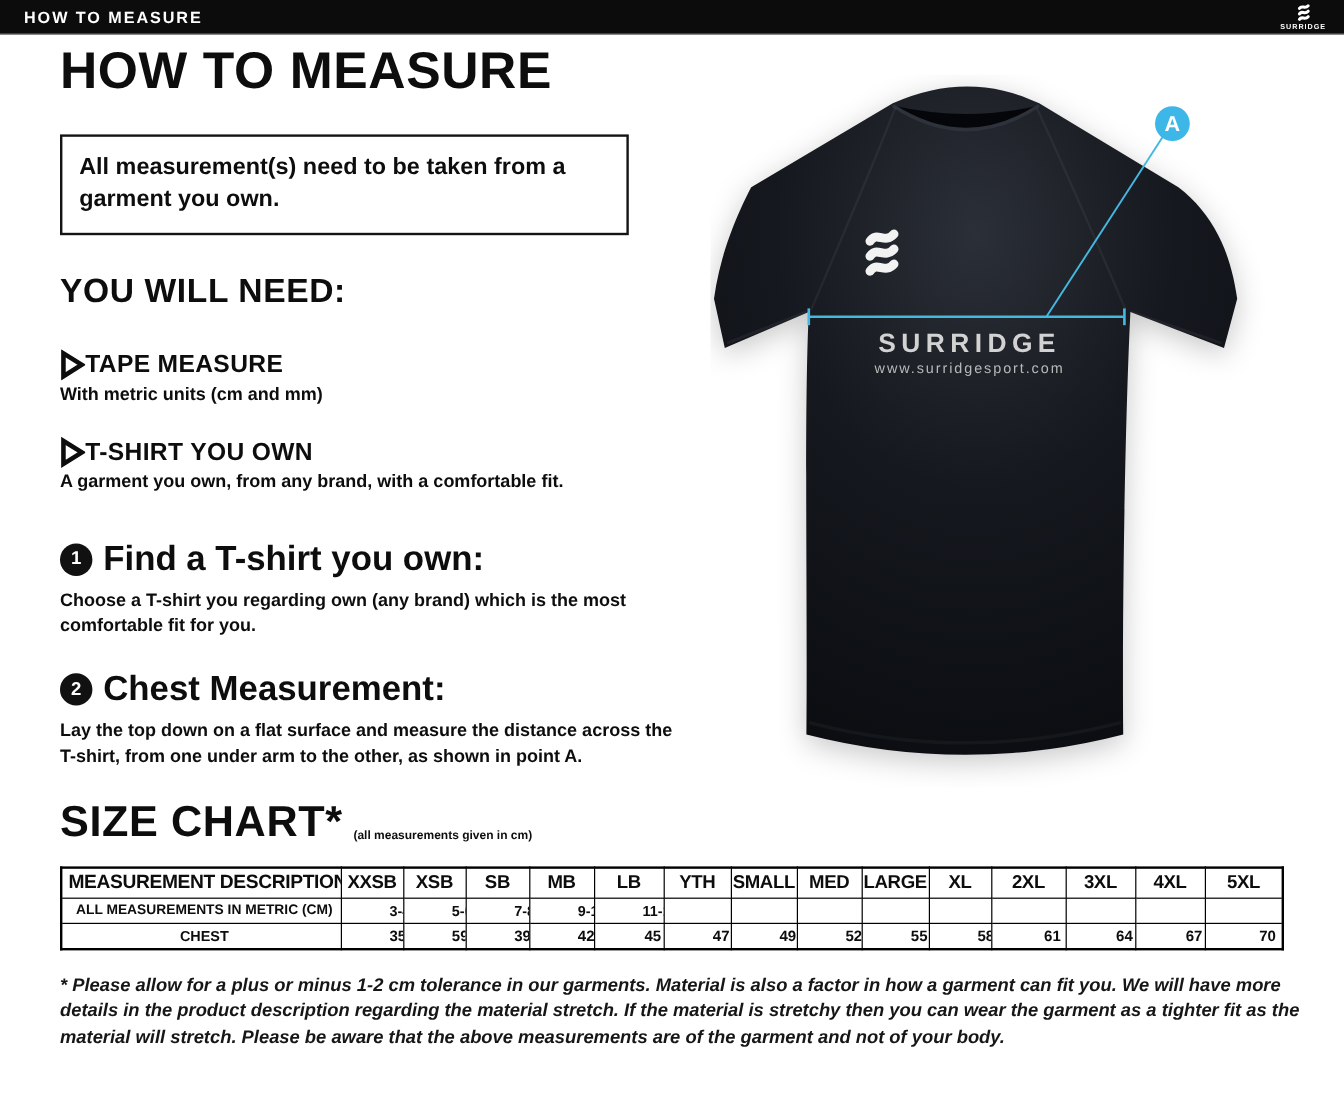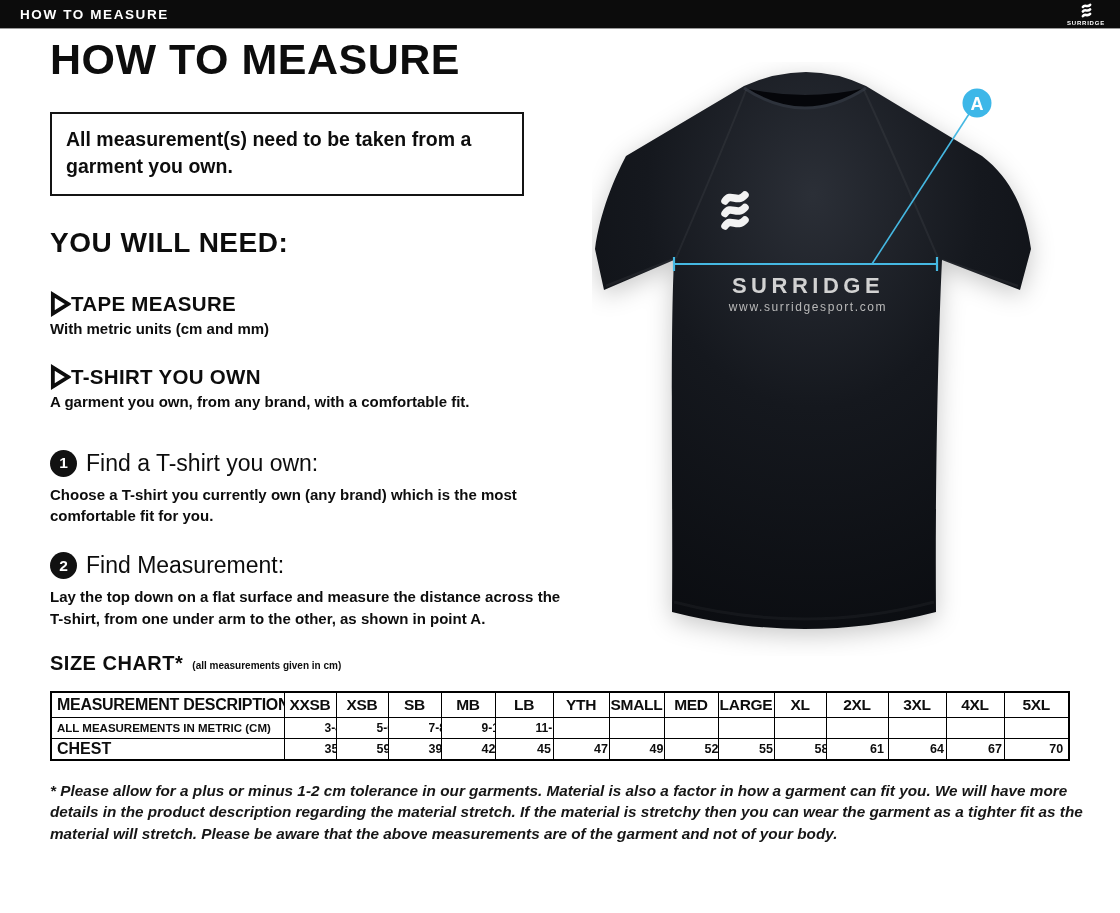--- a/index.html
+++ b/index.html
@@ -52,49 +52,49 @@
   .need-desc { font-size:15px; font-weight:bold; margin-top:3px; }
 
   .step { margin:40px 0 0 50px; width:530px; }
   .step + .step { margin-top:25px; }
   .step-title-row { display:flex; align-items:center; gap:9px; }
   .step-num {
     width:27px; height:27px; border-radius:50%; background:#111;
     color:#fff; font-size:15.5px; font-weight:bold;
     display:flex; align-items:center; justify-content:center; flex:0 0 27px;
   }
-  .step-title { font-size:23px; font-weight:normal; }
+  .step-title { font-size:29px; font-weight:bold; }
   .step-desc { font-size:15px; font-weight:bold; line-height:1.45; margin-top:7px; width:520px; }
 
   
   .sizechart-heading-row {
     margin:22px 0 0 50px; display:flex; align-items:flex-end; gap:9px;
   }
-  .sizechart-heading { font-size:20px; font-weight:bold; letter-spacing:0.5px;text-align:right; }
+  .sizechart-heading { font-size:36px; font-weight:bold; letter-spacing:0.5px;text-align:right; }
   .sizechart-sub { font-size:10px; font-weight:bold; padding-bottom:4px; }
 
   table.sizechart {
     margin:16px 0 0 50px; width:1018px;
     border-collapse:collapse; border:2px solid #000; table-layout:fixed;
   }
   table.sizechart th, table.sizechart td {
     border:1.5px solid #000; text-align:center; overflow:hidden; white-space:nowrap;
   }
   table.sizechart th {
     font-size:15.5px; font-weight:bold; letter-spacing:-0.3px;
     height:26px; padding:1px 0;
   }
   table.sizechart th.first, table.sizechart td.first {
-    text-align:left; padding-left:5px;
+    text-align:center; padding-left:5px;
   }
   table.sizechart th.first { font-size:16px; }
   table.sizechart td { font-size:12.5px; font-weight:bold; height:21px;padding-left:40px; }
   table.sizechart tr.r0 td.first { font-size:11.5px;margin-left:35px; }
   table.sizechart tr.r0 td { font-size:12px; }
-  table.sizechart tr.r1 td.first { font-size:16px; }
+  table.sizechart tr.r1 td.first { font-size:12px; }
 
   .footnote {
     margin:19px 0 0 50px; width:1048px;
     font-size:15.3px; font-weight:bold; font-style:italic; line-height:1.4;
     color:#161616;
   }
 
   
   .shirt-figure {
     position:absolute; left:592px; top:62px; width:482px; height:594px;
@@ -143,27 +143,27 @@
       <span class="need-title">T-SHIRT YOU OWN</span>
     </div>
     <div class="need-desc">A garment you own, from any brand, with a comfortable fit.</div>
   </div>
 
   <div class="step">
     <div class="step-title-row">
       <span class="step-num">1</span>
       <span class="step-title">Find a T-shirt you own:</span>
     </div>
-    <div class="step-desc">Choose a T-shirt you currently own (any brand) which is the most comfortable fit for you.</div>
+    <div class="step-desc">Choose a T-shirt you regarding own (any brand) which is the most comfortable fit for you.</div>
   </div>
 
   <div class="step">
     <div class="step-title-row">
       <span class="step-num">2</span>
-      <span class="step-title">Find Measurement:</span>
+      <span class="step-title">Chest Measurement:</span>
     </div>
     <div class="step-desc">Lay the top down on a flat surface and measure the distance across the T-shirt, from one under arm to the other, as shown in point A.</div>
   </div>
 
   <div class="sizechart-heading-row">
     <span class="sizechart-heading">SIZE CHART*</span>
     <span class="sizechart-sub">(all measurements given in cm)</span>
   </div>
 
   <table class="sizechart">

